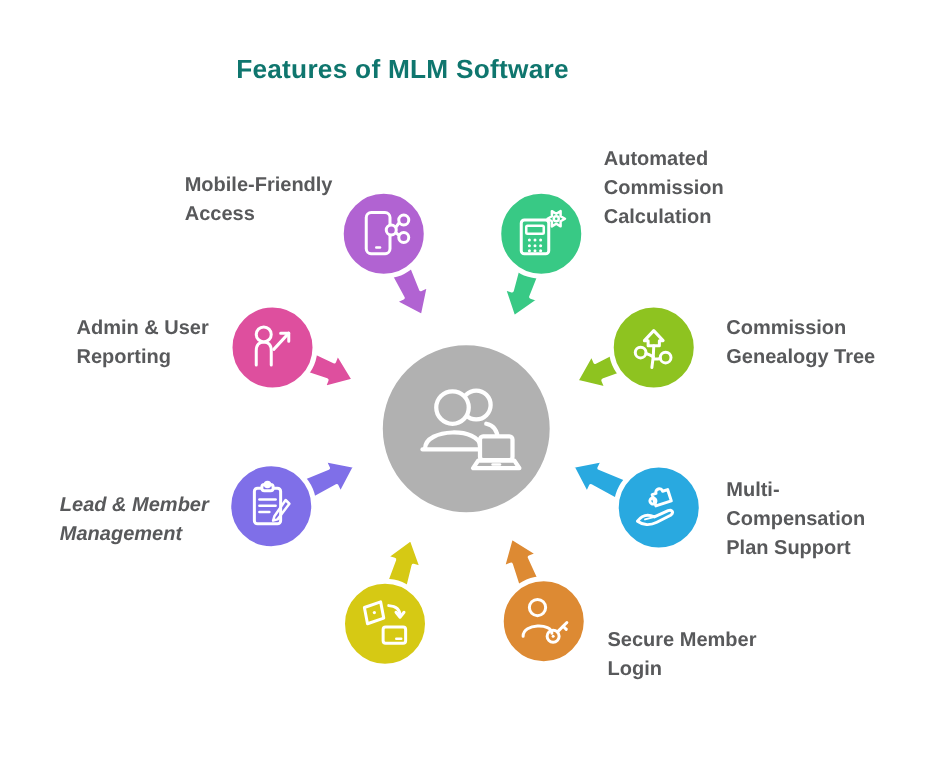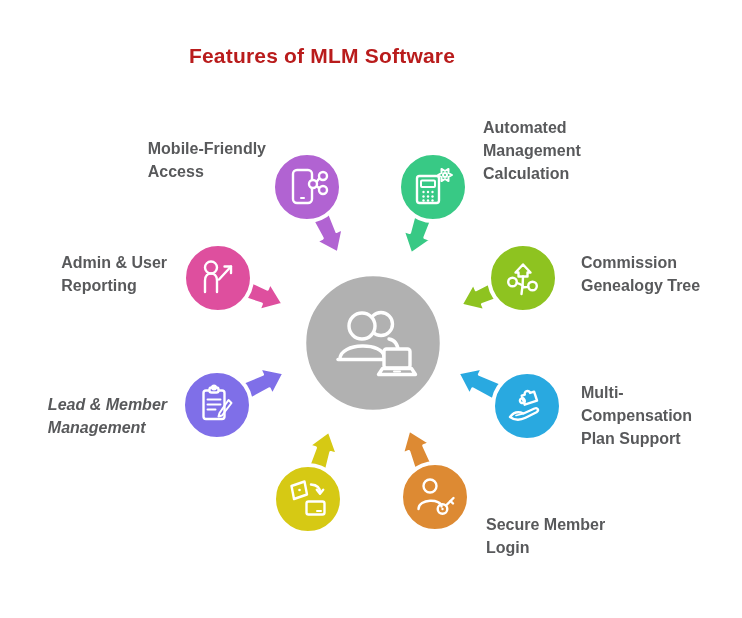--- a/index.html
+++ b/index.html
@@ -5,32 +5,32 @@
   html,body{margin:0;padding:0;}
   body{
     width:742px;height:618px;position:relative;overflow:hidden;
     background:#ffffff;
     font-family:"Liberation Sans", sans-serif;
   }
   .stage{position:absolute;inset:0;}
   svg.diagram{position:absolute;left:0;top:0;}
   .title{
     position:absolute;top:44px;left:0;width:644px;text-align:center;
-    font-size:21px;font-weight:700;color:#b91c1c;letter-spacing:.2px;
+    font-size:21px;font-weight:700;color:#0f766e;letter-spacing:.2px;
   }
   .label{
     position:absolute;font-size:16px;line-height:23px;font-weight:700;
     color:#58595b;white-space:pre-line;
   }
   .align-r{text-align:left;}
   #lbl-mobile    {top:137px;right:476px;}
   #lbl-automated {top:116px;left:483px;}
   #lbl-genealogy {top:251px;left:581px;}
   #lbl-multicomp {top:381px;left:581px;}
-  #lbl-secure    {top:501px;left:486px;margin-top:12px;}
+  #lbl-secure    {top:501px;left:486px;}
   #lbl-ewallet   {top:503px;right:479px;}
   #lbl-lead      {top:393px;right:575px;font-style:italic;}
   #lbl-admin     {top:251px;right:575px;}
   .blank-cover{
     position:absolute;left:590px;top:567px;width:152px;height:51px;
     background:#ffffff;
   }
 </style>
 </head>
 <body>
@@ -148,21 +148,21 @@
       <path d="M13,64.5 L59,64.5"></path>
       <rect x="59" y="54" width="26" height="19" rx="2.5" fill="#b1b1b1"></rect>
       <path d="M53.5,79.5 L90.5,79.5 L86.5,73.5 L57.5,73.5 Z" fill="#b1b1b1"></path>
       <line x1="69" y1="76.5" x2="75" y2="76.5" stroke-width="2"></line>
     </g>
   </svg>
 
   <div class="label align-r" id="lbl-mobile">Mobile-Friendly
 Access</div>
   <div class="label" id="lbl-automated">Automated
-Management
+Commission
 Calculation</div>
   <div class="label" id="lbl-genealogy">Commission
 Genealogy Tree</div>
   <div class="label" id="lbl-multicomp">Multi-
 Compensation
 Plan Support</div>
   <div class="label" id="lbl-secure">Secure Member
 Login</div>
   <div class="label align-r" id="lbl-lead">Lead &amp; Member
 Management</div>

